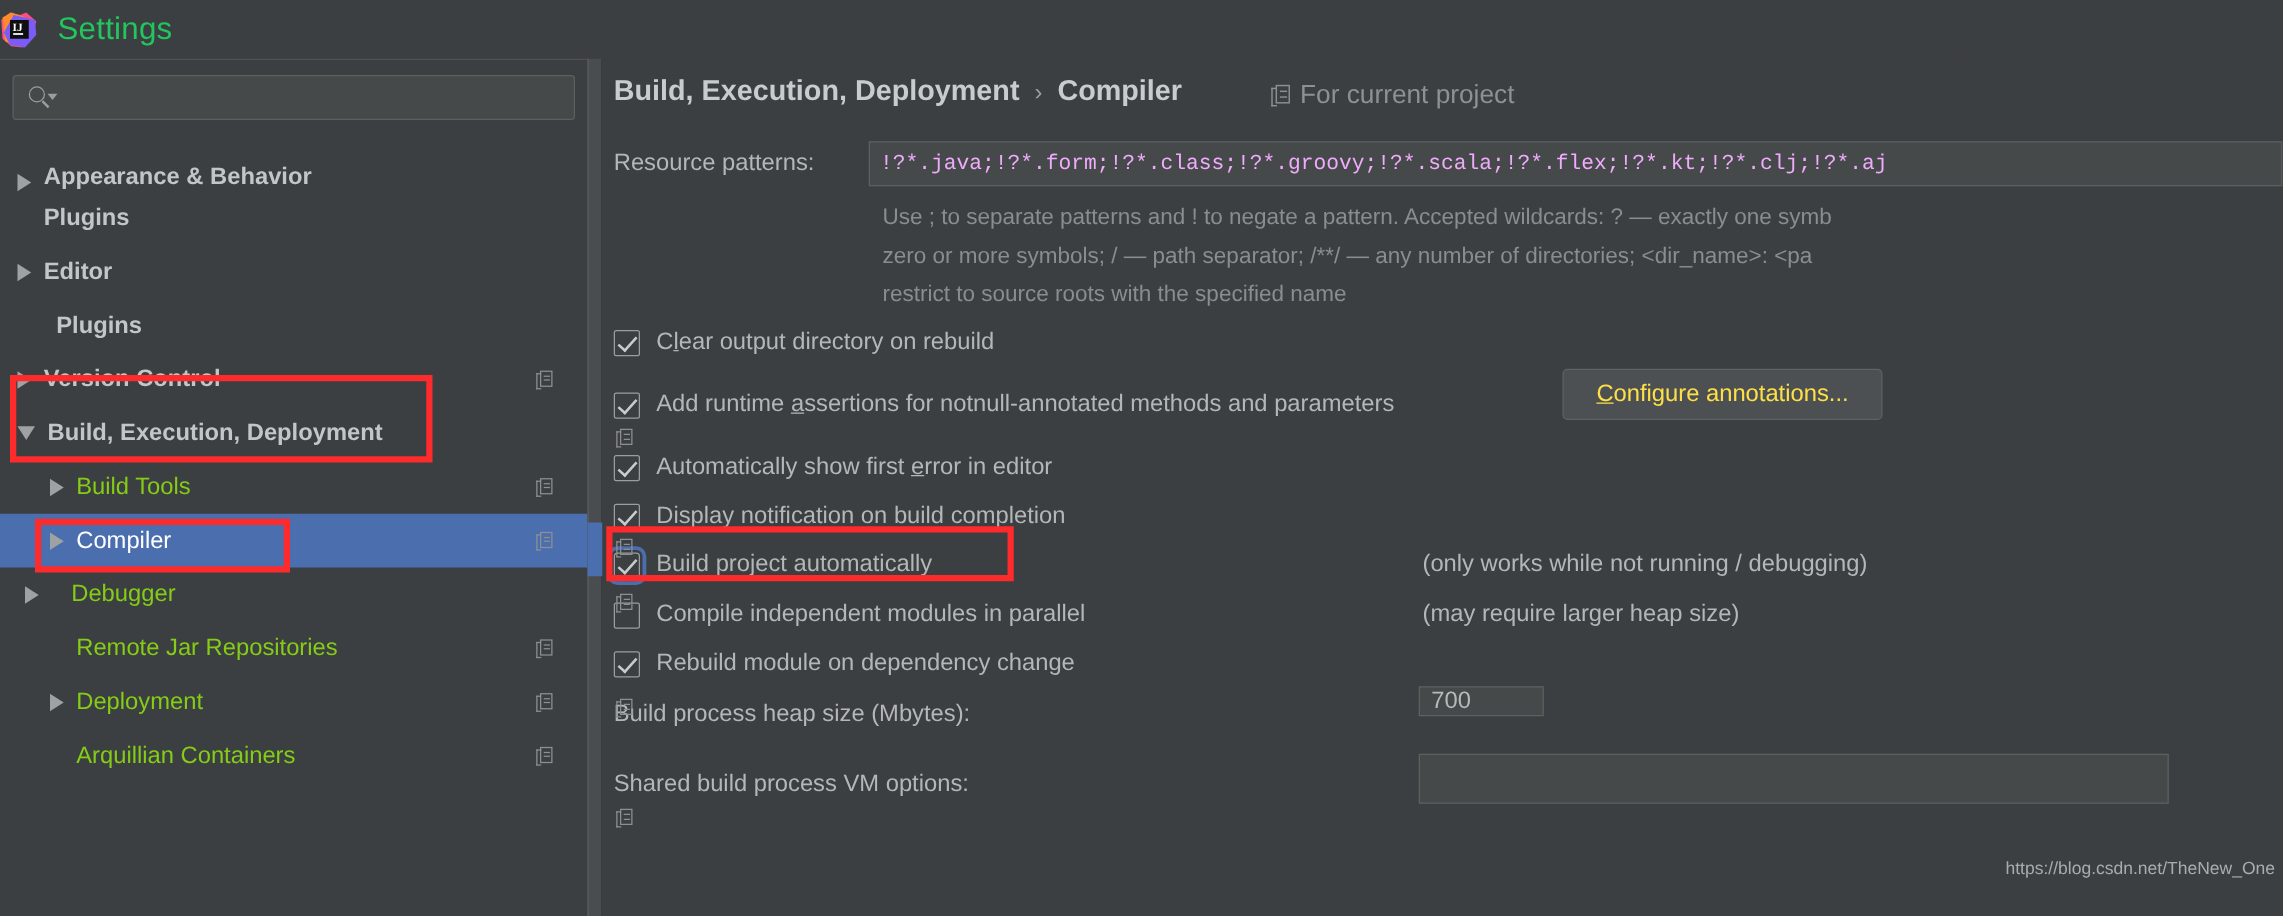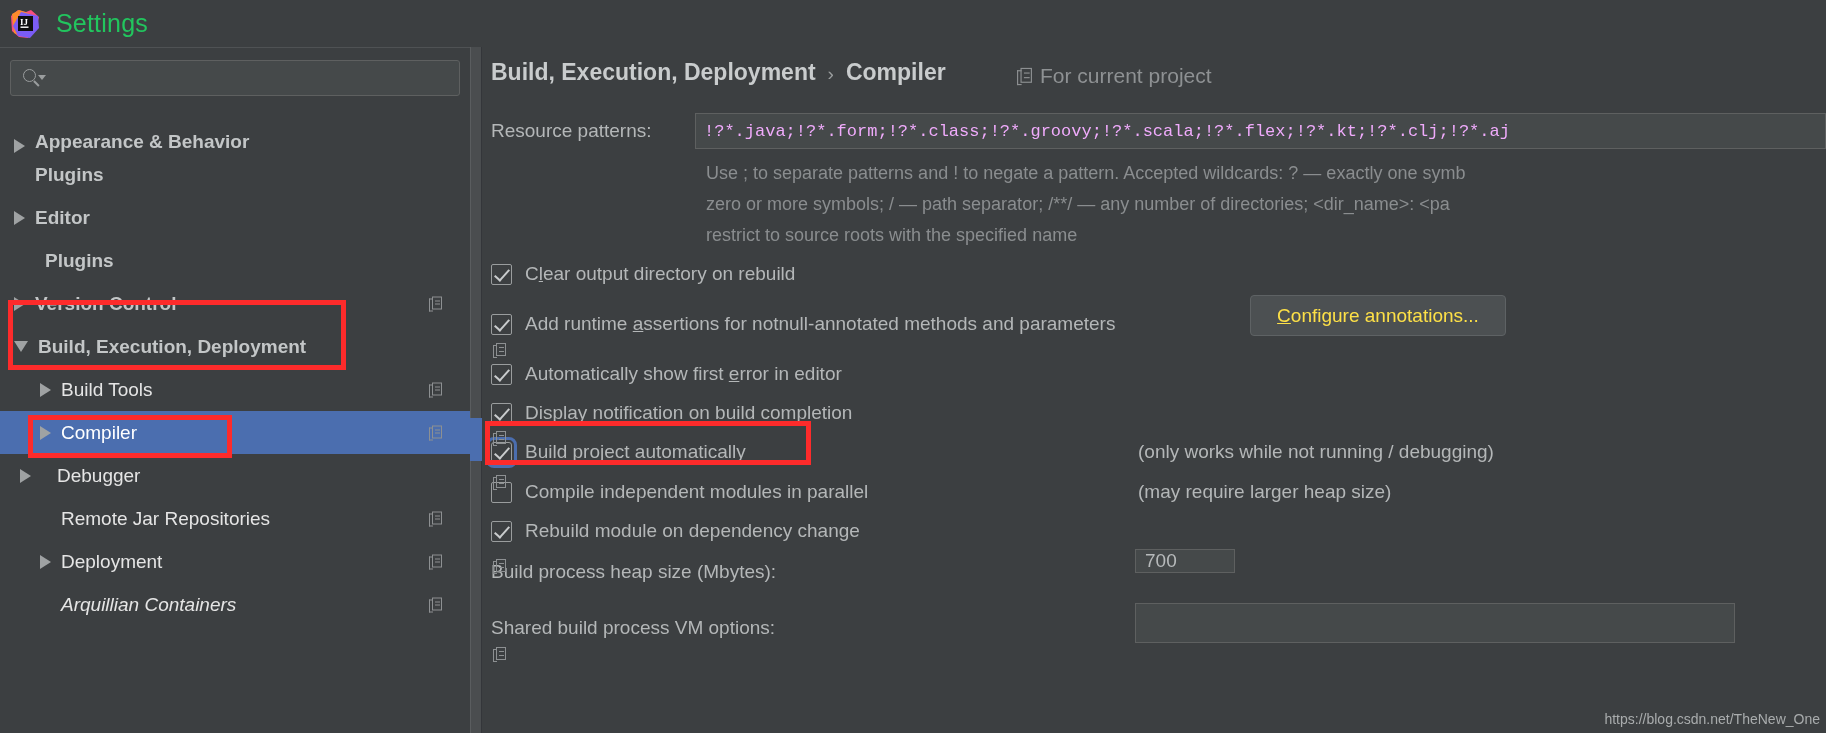--- a/index.html
+++ b/index.html
@@ -7,21 +7,21 @@
     width: 1826px; height: 733px;
     background: #3c3f41;
     font-family: "Liberation Sans", sans-serif;
     overflow: hidden;
   }
   #app { position: relative; width: 1826px; height: 733px; background: #3c3f41; }
 
   
   .titlebar {
     position: absolute; left: 0; top: 0; width: 1570px; height: 47px;
-    background: #3c3f41; display: flex; align-items: center; padding-left: 10px;
+    background: #3c3f41; display: flex; align-items: center; 
   }
   .ij-logo { width: 30px; height: 30px; position: relative; flex: 0 0 auto; }
   .title-text {
     margin-left: 16px; font-size: 25px; color: #22c55e; letter-spacing: .2px;
   }
 
   
   .sidebar {
     position: absolute; left: 0; top: 47px; width: 470px; height: 686px;
     background: #3c3f41; border-top: 1px solid #4f5254;
@@ -46,21 +46,21 @@
     border-top: 5px solid #9a9d9e;
   }
   .search-input {
     flex: 1; background: transparent; border: none; outline: none;
     color: #bbbbbb; font-size: 16px; font-family: "Liberation Sans", sans-serif;
   }
 
   .tree { position: absolute; left: 0; top: 62px; width: 470px; }
   .tree-row {
     position: relative; height: 43px; display: flex; align-items: center;
-    font-size: 19px; color: #e5e5e5; white-space: nowrap;
+    font-size: 19px; color: #84cc16; white-space: nowrap;
   }
   .tree-row.bold { font-weight: bold; color: #c3c6c7; }
   .tree-row.selected { background: #4b6eaf; color: #ffffff; }
   .tw {
     width: 0; height: 0; flex: 0 0 auto; margin-right: 10px;
   }
   .tw.collapsed {
     border-top: 7px solid transparent; border-bottom: 7px solid transparent;
     border-left: 11px solid #9fa2a3;
   }
@@ -169,21 +169,21 @@
     border-radius: 4px; display: flex; align-items: center; justify-content: center;
     font-size: 19px; color: #fde047; white-space: nowrap;
   }
 
   
   .anno {
     position: absolute; border: 5px solid #fd2b2b; pointer-events: none;
   }
 
   .watermark {
-    position: absolute; right: 6px; bottom: 6px;
+    position: absolute; right: 6px; bottom: 31px;
     font-size: 14px; color: #a9acad; white-space: nowrap;
   }
 </style>
 </head>
 <body>
 
 <div id="app">
 
   <div class="titlebar">
     <div class="ij-logo">
@@ -255,21 +255,21 @@
         <div class="tree-row" style="padding-left: 40px;">
           <span class="tw empty"></span>
           <span>Remote Jar Repositories</span>
           <span class="gutter-icon"><span class="mod-ico"><span class="a"></span><span class="b"></span><span class="l1"></span><span class="l2"></span></span></span>
         </div>
         <div class="tree-row" style="padding-left: 40px;">
           <span class="tw collapsed"></span>
           <span>Deployment</span>
           <span class="gutter-icon"><span class="mod-ico"><span class="a"></span><span class="b"></span><span class="l1"></span><span class="l2"></span></span></span>
         </div>
-        <div class="tree-row" style="padding-left: 40px; font-style: italic;">
+        <div class="tree-row" style="padding-left: 40px;">
           <span class="tw empty"></span>
           <span>Arquillian Containers</span>
           <span class="gutter-icon"><span class="mod-ico"><span class="a"></span><span class="b"></span><span class="l1"></span><span class="l2"></span></span></span>
         </div>
       </div>
   </div>
 
   <div class="divider"></div>
   <div class="divider-sel"></div>
 

